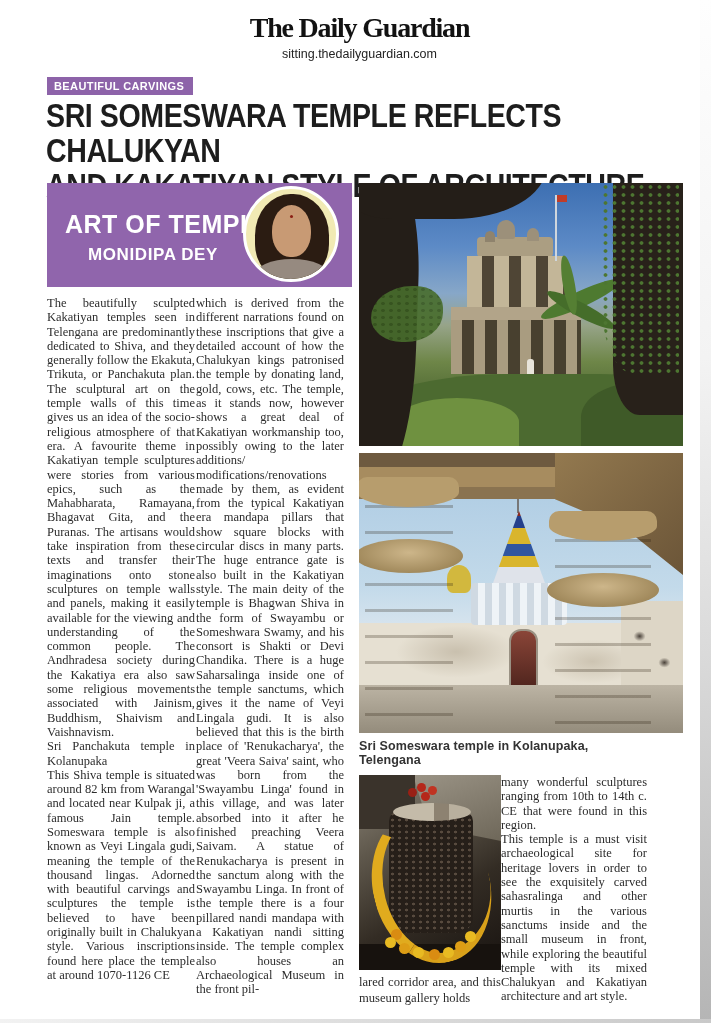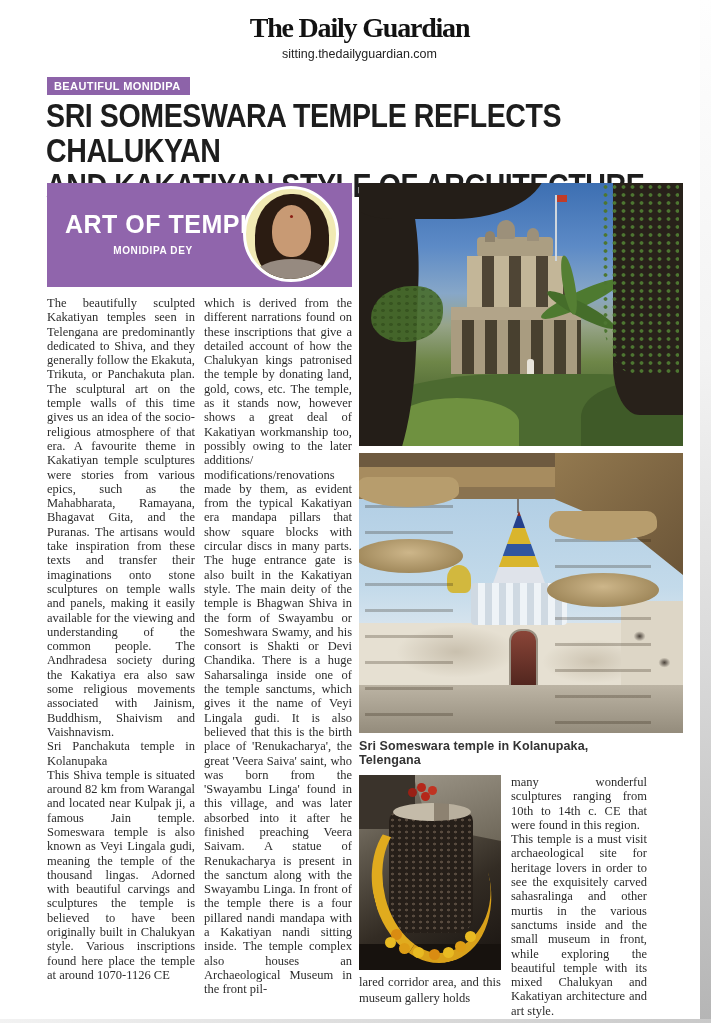--- a/index.html
+++ b/index.html
@@ -23,34 +23,34 @@
   
   .main{position:absolute;left:47px;top:183px;width:636px;display:flex;}
   .left-region{width:305px;margin-right:7px;}
   .right-region{width:288px;}
 
   
   .colbox{position:relative;width:305px;height:104px;background:#9065ac;margin-bottom:9px;}
   .colbox-title{position:absolute;left:18px;top:27px;color:#fff;white-space:nowrap;
     font-family:"Liberation Sans",sans-serif;font-weight:700;font-size:25px;letter-spacing:0.5px;}
   .colbox-name{position:absolute;left:14px;top:62px;width:184px;text-align:center;color:#fff;
-    font-family:"Liberation Sans",sans-serif;font-weight:700;font-size:10px;letter-spacing:0.6px;}
+    font-family:"Liberation Sans",sans-serif;font-weight:700;font-size:17px;letter-spacing:0.6px;}
   .portrait{position:absolute;right:13px;top:3px;width:90px;height:90px;border-radius:50%;
     background:#f1eab4;border:3px solid #fff;overflow:hidden;}
   .pt-hair{position:absolute;left:9px;top:5px;width:74px;height:86px;background:#2b1c12;border-radius:48% 48% 42% 42%;}
   .pt-face{position:absolute;left:26px;top:16px;width:39px;height:52px;background:#c89a74;border-radius:50% 50% 46% 46%;}
   .pt-bindi{position:absolute;left:44px;top:26px;width:3px;height:3px;background:#8c1f14;border-radius:50%;}
   .pt-body{position:absolute;left:8px;top:70px;width:76px;height:34px;background:#968a80;border-radius:50% 50% 0 0;}
 
   
   .textcols{display:flex;}
   .tcol{font-family:"Liberation Serif",serif;font-size:12.5px;line-height:14.3px;
     text-align:justify;color:#2c2c2c;hyphens:auto;}
   .tcol p{margin:0;}
-  .tcol1{width:148px;margin-right:9px;}
+  .tcol1{width:148px;margin-right:1px;}
   .tcol2{width:148px;}
   .tcol3{width:172px;font-family:Liberation Serif, serif;}
 
   
   .photo{position:relative;overflow:hidden;}
   .shape{position:absolute;}
 
   #photo1{width:324px;height:263px;margin-bottom:7px;
     background:linear-gradient(180deg,#3d6fb2 0%,#5c8ac6 24%,#87a7c8 42%,#97a489 54%,#6e8648 68%,#4b6430 84%,#3a5126 100%);}
   .p1-temple-roof{left:118px;top:54px;width:76px;height:20px;background:#ab9e82;border-radius:4px;}
@@ -125,39 +125,39 @@
   .p3-marigolds{left:26px;top:162px;width:11px;height:11px;border-radius:50%;background:#e8ba22;
     box-shadow:14px 6px 0 #dd9d15,28px 10px 0 #e8ba22,44px 12px 0 #d98c12,58px 10px 0 #e8ba22,70px 4px 0 #dd9d15,80px -6px 0 #e8ba22,6px -8px 0 #d98c12;}
   .p3-flowers-top{left:58px;top:8px;width:9px;height:9px;border-radius:50%;background:#b5271a;
     box-shadow:11px 3px 0 #c03322,-9px 5px 0 #992015,4px 9px 0 #b5271a;}
 
   
   .caption1{font-family:"Liberation Sans",sans-serif;font-weight:700;font-size:12.5px;color:#333;
     margin:0 0 8px 0;letter-spacing:0.1px;}
   .caption2{font-family:"Liberation Serif",serif;font-size:12.6px;line-height:15.5px;text-align:justify;color:#2c2c2c;margin:0;}
   .bottomrow{display:flex;}
-  .p3wrap{width:142px;margin-right:10px;}
+  .p3wrap{width:142px;margin-right:0;}
 
   
   .scan-right{position:absolute;right:0;top:0;width:11px;height:1023px;
     background:linear-gradient(180deg,#fefefe 0%,#f3f3f3 35%,#d9d9d9 65%,#b5b5b5 100%);}
   .scan-bottom{position:absolute;left:0;bottom:0;width:711px;height:4px;
     background:linear-gradient(90deg,#f2f2f2,#c9c9c9);}
 </style>
 </head>
 <body>
 
 <div class="page">
 
   <div class="hdr">
     <div class="masthead">The Daily Guardian</div>
     <div class="site-url">sitting.thedailyguardian.com</div>
   </div>
 
-  <div class="kicker">BEAUTIFUL MONIDIPA</div>
+  <div class="kicker">BEAUTIFUL CARVINGS</div>
 
   <h1 class="headline"><span>SRI SOMESWARA TEMPLE REFLECTS CHALUKYAN</span><br><span>AND KAKATIYAN STYLE OF ARCHITECTURE</span></h1>
 
   <div class="main">
 
     <div class="left-region">
 
       <div class="colbox">
         <div class="colbox-title">ART OF TEMPLE</div>
         <div class="colbox-name">MONIDIPA DEY</div>

